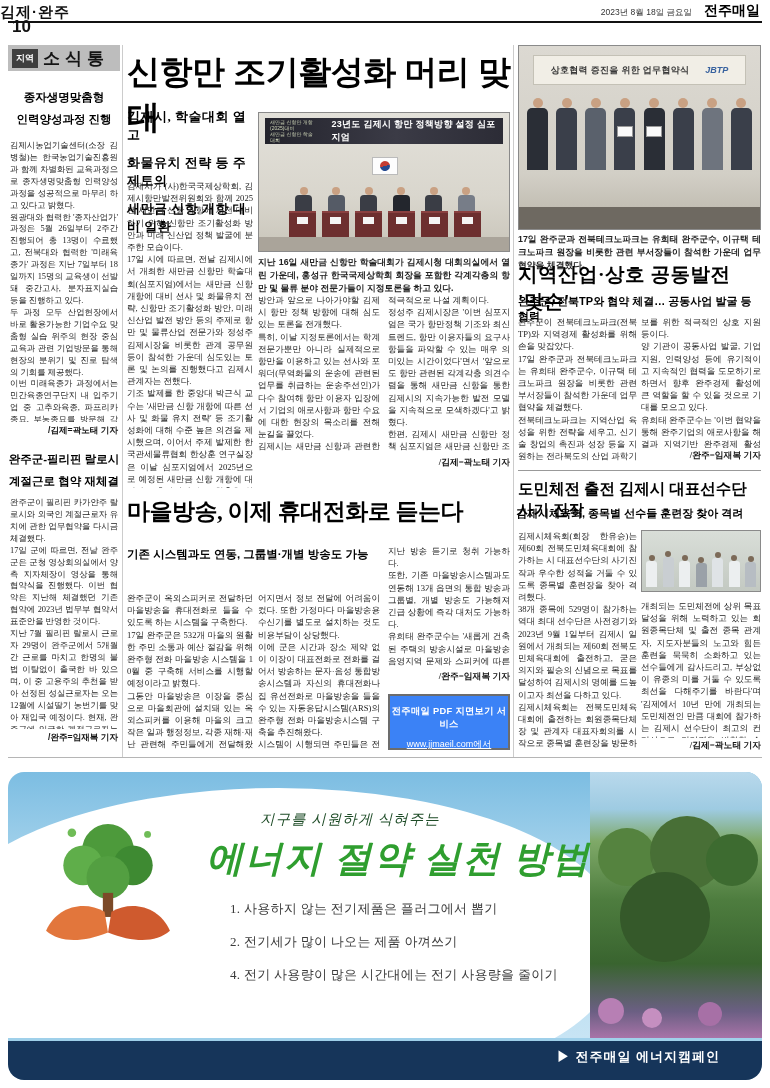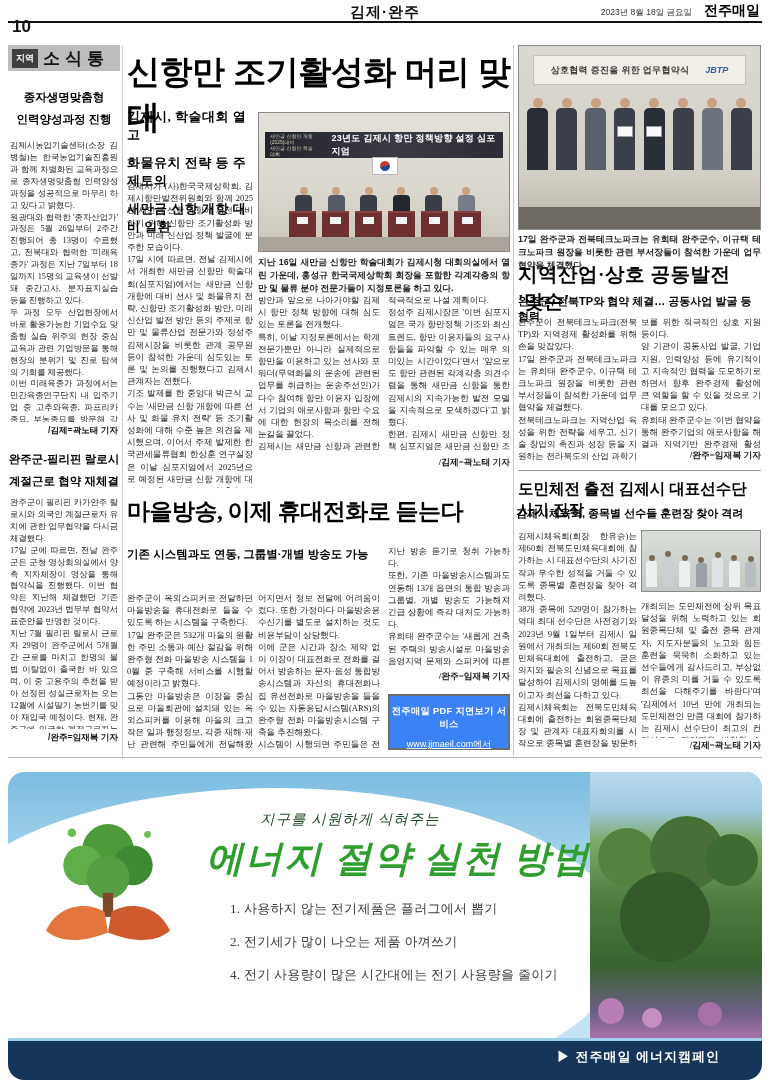--- a/index.html
+++ b/index.html
@@ -1,21 +1,21 @@
 <!DOCTYPE html>
 <html><head>
 <meta charset="utf-8">
 <style>
   * { margin:0; padding:0; box-sizing:border-box; }
   body { background:#e9e9e9; font-family:"Liberation Sans", sans-serif; }
   .page { position:relative; width:770px; height:1088px; background:#fff; margin:0 auto; overflow:hidden; }
 
   
   .hdr-pagenum { position:absolute; left:12px; top:1px; font-size:17px; font-weight:bold; color:#111;margin-top:16px; }
-  .hdr-section { position:absolute; left:0; right:0; top:3px; text-align:center; font-size:15px; font-weight:bold; color:#111; letter-spacing:1px; }
+  .hdr-section { position:absolute; left:0; right:0; top:3px; font-size:15px; font-weight:bold; color:#111; letter-spacing:1px; }
   .hdr-date { position:absolute; right:78px; top:7px; font-size:8.5px; color:#333; }
   .hdr-brand { position:absolute; right:10px; top:2px; font-size:14px; font-weight:bold; color:#000; }
   .hdr-rule { position:absolute; left:8px; right:8px; top:21px; height:2px; background:#111; }
 
   
   .vrule1 { position:absolute; left:122px; top:45px; width:1px; height:712px; background:#ccc; }
   .vrule2 { position:absolute; left:513px; top:45px; width:1px; height:712px; background:#ccc; }
   .bottom-rule { position:absolute; left:8px; right:8px; top:757px; height:1px; background:#b5b5b5; }
 
   
@@ -42,21 +42,21 @@
   .lead-subheads { position:absolute; left:127px; top:108px; width:128px; font-family:"Liberation Serif",serif; font-size:13px; font-weight:bold; color:#000; }
   .lead-subheads div { margin-bottom:10px; letter-spacing:0.5px; }
   .col-box { position:absolute; overflow:hidden; }
   #lead-col1 { left:127px; top:180px; width:126px; height:308px; }
   #lead-col2 { left:258px; top:294px; width:122px; height:160px; }
   #lead-col3 { left:388px; top:294px; width:122px; height:160px; }
   .lead-byline { position:absolute; left:388px; top:457px; width:122px; }
 
   
   .photo1 { position:absolute; left:258px; top:112px; width:252px; height:140px; background:linear-gradient(180deg,#e3e1da 0%,#d9d6cd 60%,#c9c5ba 100%); border:1px solid #8a8a8a; overflow:hidden; }
-  .p1-banner { position:absolute; left:6px; top:19px; right:6px; height:26px; background:linear-gradient(90deg,#23232c,#3b3b46 55%,#2c2c36); display:flex; align-items:center; gap:14px; padding:0 5px; }
+  .p1-banner { position:absolute; left:6px; top:5px; right:6px; height:26px; background:linear-gradient(90deg,#23232c,#3b3b46 55%,#2c2c36); display:flex; align-items:center; gap:14px; padding:0 5px; }
   .p1-banner-side { color:#cfd6b8; font-size:5px; line-height:1.25; width:52px; white-space:pre-line; }
   .p1-banner-main { color:#fff; font-size:9px; font-weight:bold; letter-spacing:0.3px; }
   .p1-flag { position:absolute; left:113px; top:44px; width:26px; height:18px; background:#fdfdfd; border:1px solid #bbb; display:flex; align-items:center; justify-content:center; }
   .p1-flag-circle { width:10px; height:10px; border-radius:50%; background:linear-gradient(180deg,#c33b31 50%,#25498f 50%); transform:rotate(-18deg); }
   .p1-people { position:absolute; left:36px; top:74px; width:180px; display:flex; justify-content:space-between; }
   .p1-person { display:flex; flex-direction:column; align-items:center; }
   .p1-head { width:8px; height:8px; border-radius:50%; background:#c9a183; }
   .p1-torso { width:17px; height:16px; border-radius:4px 4px 0 0; background:#3a3d45; }
   .p1-person:nth-child(2) .p1-torso { background:#555b66; }
   .p1-person:nth-child(4) .p1-torso { background:#23262d; }

